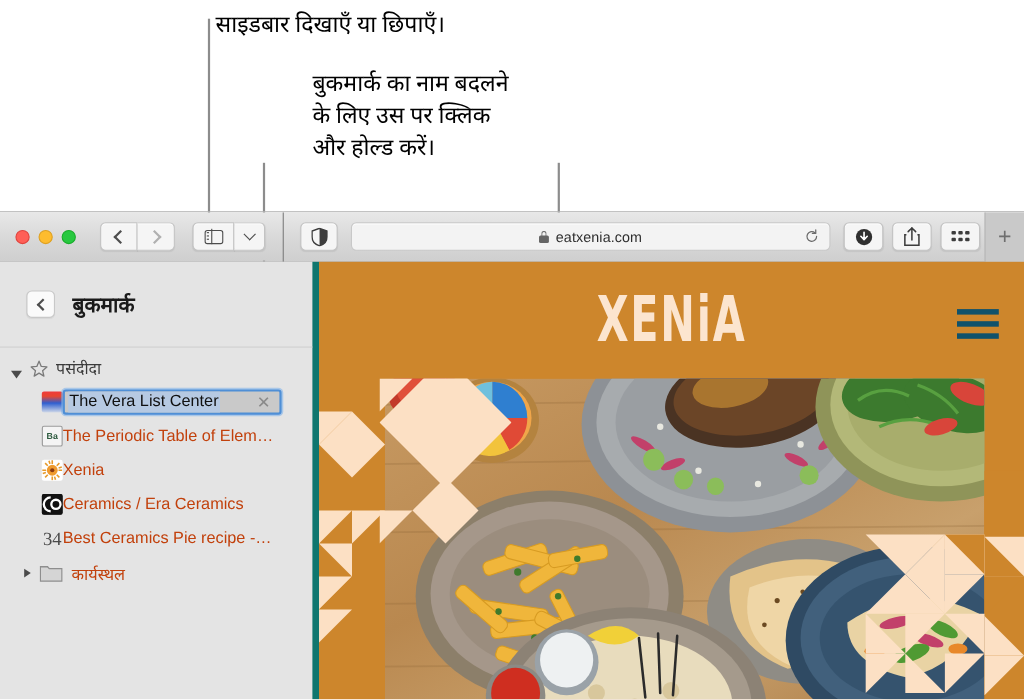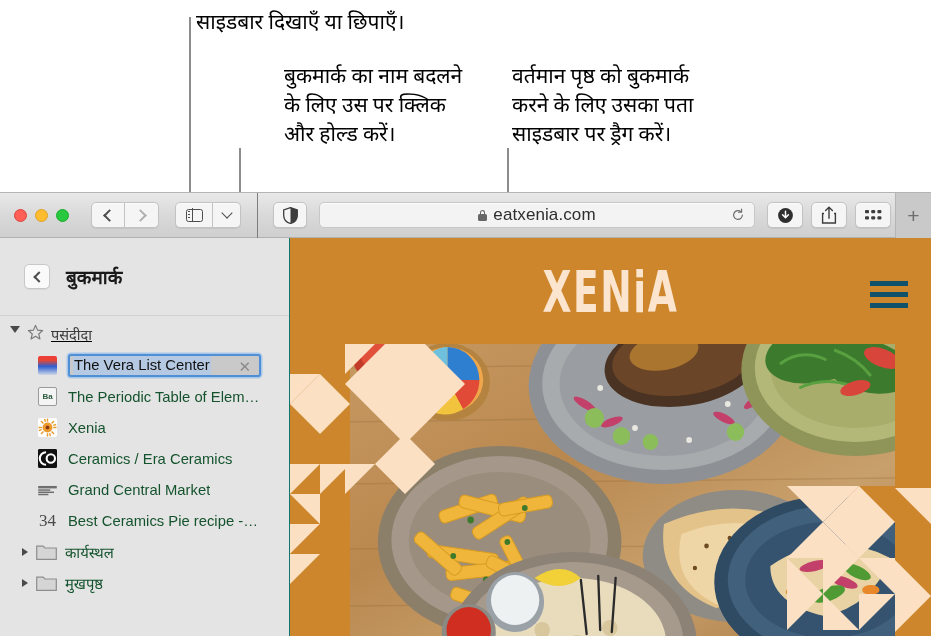--- a/index.html
+++ b/index.html
@@ -93,65 +93,65 @@
     border-radius: 5px;
     display: flex; align-items: center; justify-content: center;
     position: relative;
     box-shadow: 0 1px 0 rgba(255,255,255,0.8) inset;
   }
   .url-wrap { display: flex; align-items: center; gap: 6px; }
   .lock { width: 9px; height: 11px; position: relative; }
   .lock .body { position:absolute; bottom:0; left:0; width:9px; height:7px; background:#666; border-radius:1.5px; }
   .lock .shackle { position:absolute; top:0; left:2px; width:5px; height:5px; border:1.6px solid #666;
                    border-bottom:none; border-radius:3px 3px 0 0; }
-  .url-text { font-size: 17px; color: #2e2e2e; letter-spacing: 0.1px; }
+  .url-text { font-size: 13px; color: #2e2e2e; letter-spacing: 0.1px; }
   .reload { position: absolute; right: 9px; width: 14px; height: 14px; }
 
   .right-tools { display: flex; gap: 8px; margin-right: 4px; }
   .right-tools .tbtn { width: 36px; }
   .plustab {
     width: 36px; height: 45px;
     background: #c9c9c9;
     border-left: 1px solid #b5b5b5;
     display:flex; align-items:center; justify-content:center;
     color:#6e6e6e; font-size: 21px; font-weight: 300;
     align-self: stretch;
   }
 
   
   #body { display: flex; width: 931px; height: 398px; }
 
   #sidebar {
     width: 290px; height: 398px;
     background: #e4e4e4;
-    border-right: 1px solid #0f766e;
+    border-right: 6px solid #0f766e;
     position: relative;
     flex: none;
   }
   #sb-header { height: 78px; display: flex; align-items: center; padding-left: 24px; gap: 16px;
                border-bottom: 1px solid #d0d0d0; }
   #sb-back {
     width: 26px; height: 25px; background: #fafafa; border: 1px solid #c8c8c8; border-radius: 5px;
     display:flex; align-items:center; justify-content:center;
     box-shadow: 0 1px 1px rgba(0,0,0,0.06);
   }
   #sb-back .chev { width: 8px; height: 8px; }
   #sb-title { font-size: 19px; font-weight: bold; color: #1a1a1a;
               font-family: "Liberation Sans", "DejaVu Sans", sans-serif; }
 
-  .group-row { display: flex; align-items: flex-start; gap: 7px; padding: 8px 0 6px 10px; text-decoration: underline; }
+  .group-row { display: flex; align-items: flex-end; gap: 7px; padding: 8px 0 6px 10px; }
   .tri { width: 0; height: 0; border-left: 6px solid #4a4a4a; border-top: 4.5px solid transparent;
          border-bottom: 4.5px solid transparent; }
   .tri.down { border-left: 5px solid transparent; border-right: 5px solid transparent;
               border-top: 7px solid #4a4a4a; border-bottom: none; margin-top: 2px; }
   .group-label { font-size: 14.5px; color: #3a3a3a; }
 
-  .bm-row { display: flex; align-items: center; height: 31px; padding-left: 38px; gap: 11px; position: relative; }
+  .bm-row { display: flex; align-items: center; height: 31px; padding-left: 38px; position: relative; }
   .favicon { width: 19px; height: 19px; flex: none; border-radius: 2px; overflow: hidden; position: relative; }
-  .bm-label { font-size: 14.8px; color: #14532d; white-space: nowrap; overflow: hidden; text-overflow: ellipsis; }
+  .bm-label { font-size: 14.8px; color: #c2410c; white-space: nowrap; overflow: hidden; text-overflow: ellipsis; }
 
   
   #edit-row { padding-left: 38px; }
   #edit-field {
     flex: 1; margin-right: 28px;
     height: 23px;
     background: #c9c9c9;
     border: 2px solid #4f8fd6;
     border-radius: 3px;
     display: flex; align-items: center;
@@ -205,23 +205,20 @@
 <div id="root">
 
   <div class="callout-text" style="left:196px; top:8px;">साइडबार दिखाएँ या छिपाएँ।</div>
   <div class="leader" style="left:189px; top:17px; height:188px;"></div>
 
   <div class="callout-text" style="left:244px; top:62px; text-align:left;margin-left:40px;">बुकमार्क का नाम बदलने
 के लिए उस पर क्लिक
 और होल्ड करें।</div>
   <div class="leader" style="left:239px; top:148px; height:212px;"></div>
 
-  <div class="callout-text" style="left:512px; top:62px; text-align:left;">वर्तमान पृष्ठ को बुकमार्क
-करने के लिए उसका पता
-साइडबार पर ड्रैग करें।</div>
   <div class="leader" style="left:507px; top:148px; height:62px;"></div>
 
   <div id="window">
 
     <div id="toolbar">
 
       <div class="traffic">
         <div class="light red"></div>
         <div class="light yellow"></div>
         <div class="light green"></div>
@@ -358,58 +355,36 @@
           <span class="favicon fav-proc">
             <svg width="19" height="19" viewBox="0 0 20 20">
               <rect width="20" height="20" fill="#111"></rect>
               <path d="M8.5 3.4 A6.6 6.6 0 1 0 8.5 16.6" fill="none" stroke="#fff" stroke-width="2.2"></path>
               <circle cx="13.5" cy="10" r="4.4" fill="none" stroke="#fff" stroke-width="2.2"></circle>
             </svg>
           </span>
           <span class="bm-label">Ceramics / Era Ceramics</span>
         </div>
 
-        <div class="bm-row">
-          <span class="favicon fav-gcm">
-            <svg width="19" height="13" viewBox="0 0 20 14">
-              <g fill="#6e6e6e">
-                <rect x="0" y="3.2" width="20" height="2.6"></rect>
-                <rect x="0" y="6.8" width="13" height="1.6"></rect>
-                <rect x="0" y="9.2" width="17" height="1.6"></rect>
-                <rect x="0" y="11.6" width="11" height="1.6"></rect>
-              </g>
-            </svg>
-          </span>
-          <span class="bm-label">Grand Central Market</span>
-        </div>
 
         <div class="bm-row">
           <span class="favicon fav-52">34</span>
           <span class="bm-label">Best Ceramics Pie recipe -…</span>
         </div>
 
         <div class="bm-row" style="padding-left:22px; gap:8px;">
           <span class="tri"></span>
           <span class="fav-folder">
             <svg width="21" height="17" viewBox="0 0 21 17">
               <path d="M0.7 3.2 H7.2 L8.8 5 H20.3 V16.3 H0.7 Z" fill="#d5d5d5" stroke="#8e8e8e" stroke-width="1.2"></path>
             </svg>
           </span>
           <span class="bm-label">कार्यस्थल</span>
         </div>
 
-        <div class="bm-row" style="padding-left:22px; gap:8px;">
-          <span class="tri"></span>
-          <span class="fav-folder">
-            <svg width="21" height="17" viewBox="0 0 21 17">
-              <path d="M0.7 3.2 H7.2 L8.8 5 H20.3 V16.3 H0.7 Z" fill="#d5d5d5" stroke="#8e8e8e" stroke-width="1.2"></path>
-            </svg>
-          </span>
-          <span class="bm-label">मुखपृष्ठ</span>
-        </div>
       </div>
 
       <div id="content">
 
         <div id="site-head">
           <div id="logo">XENiA</div>
           <div id="hamburger">
             <span></span>
               <span></span>
               <span></span>

